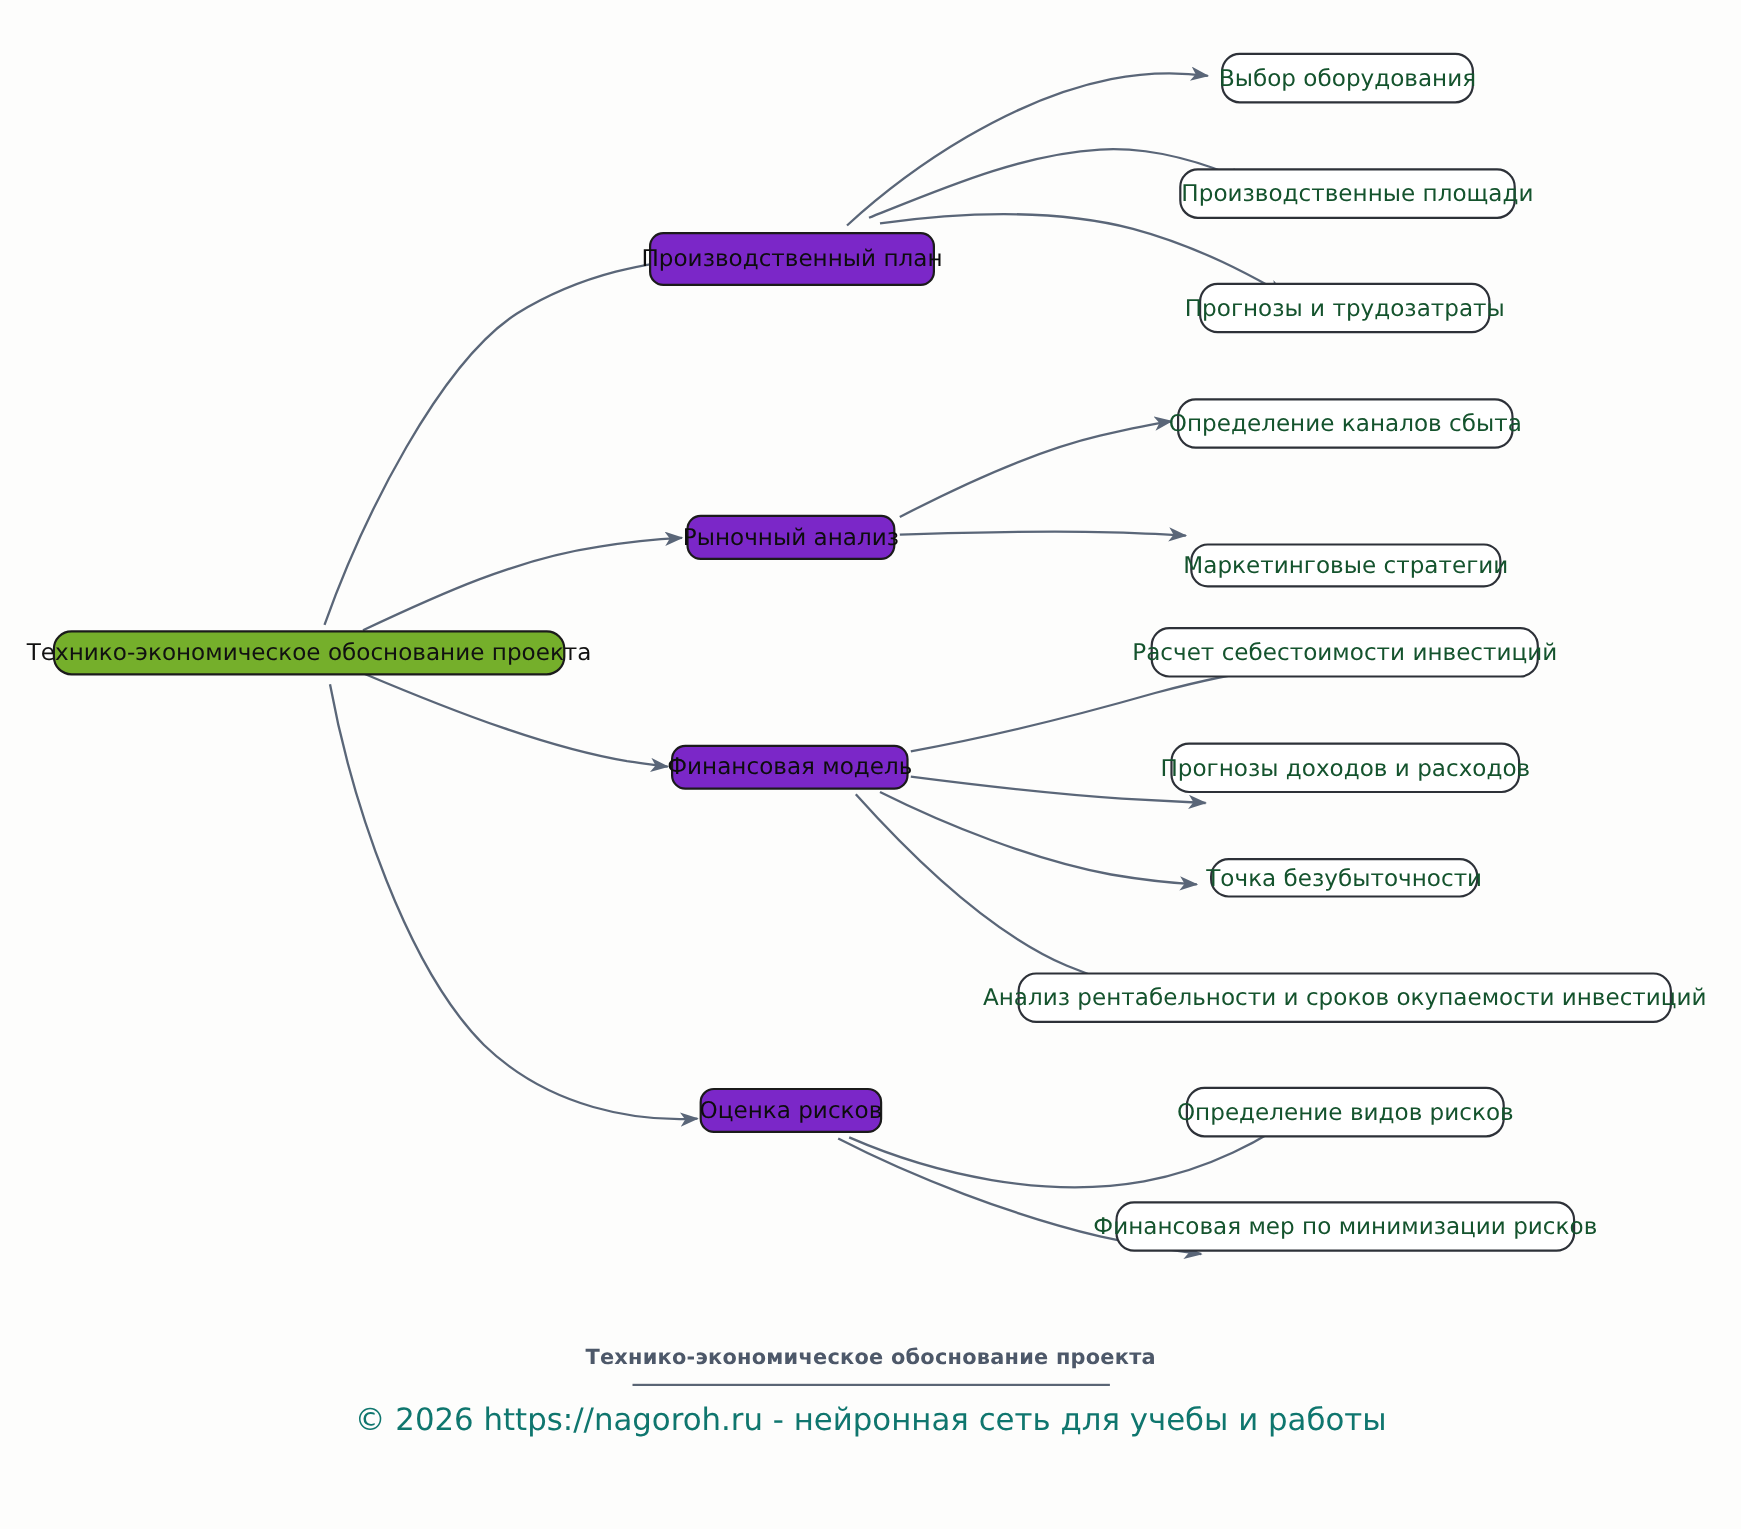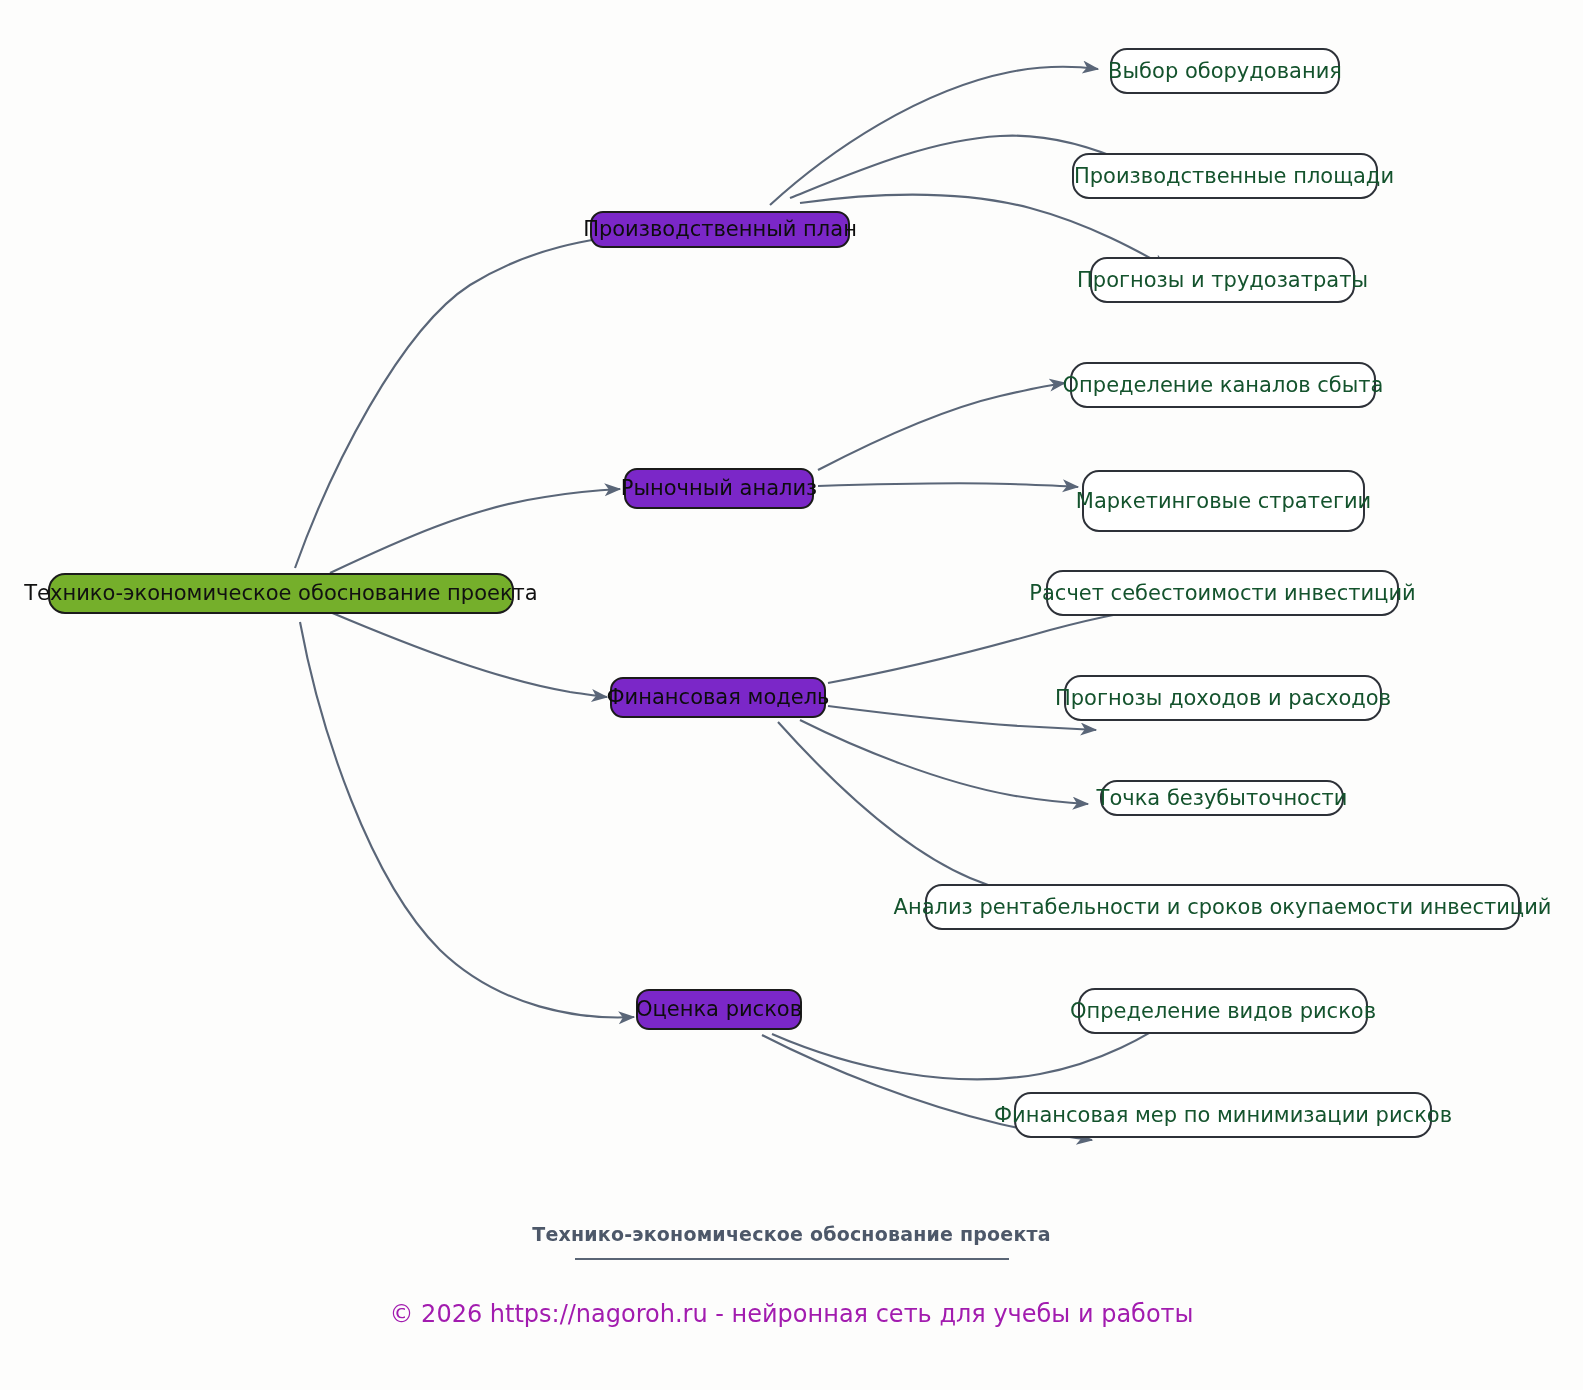--- a/index.html
+++ b/index.html
@@ -70,23 +70,23 @@
     color: #4d5869;
     letter-spacing: 0.2px;
   }
   #footer-divider {
     width: 434px;
     height: 0;
     margin: 13px auto 0 auto;
     border-top: 2px solid #5a6575;
   }
   #footer-copyright {
-    margin-top: 40px;
-    font-size: 24px;
-    color: #a21caf;
+    margin-top: 14px;
+    font-size: 28px;
+    color: #0f766e;
     font-family: "DejaVu Sans", "Liberation Sans", sans-serif;
   }
 </style>
 </head>
 <body>
 
 <div id="canvas">
 
   <svg id="edges" viewBox="0 0 1583 1390">
     <defs>
@@ -115,21 +115,21 @@
 
       <path d="M 772,1034 C 850,1068 950,1090 1040,1074 C 1100,1063 1150,1035 1178,1014"></path>
       <path d="M 762,1035 C 830,1070 920,1105 1000,1124 C 1045,1134 1075,1138 1092,1140"></path>
     </g>
   </svg>
 
   <div class="node node-root" style="left:48px; top:573px; width:466px; height:41px;">
     <span>Технико-экономическое обоснование проекта</span>
   </div>
 
-  <div class="node node-branch" style="left:590px; top:211px; width:260px; height:37px;">
+  <div class="node node-branch" style="left:590px; top:211px; width:260px; height:49px;">
     <span>Производственный план</span>
   </div>
 
   <div class="node node-leaf" style="left:1110px; top:48px; width:230px; height:46px;">
     <span>Выбор оборудования</span>
   </div>
 
   <div class="node node-leaf" style="left:1072px; top:153px; width:306px; height:46px;padding-left:36px;">
     <span>Производственные площади</span>
   </div>
@@ -139,21 +139,21 @@
   </div>
 
   <div class="node node-branch" style="left:624px; top:468px; width:190px; height:41px;">
     <span>Рыночный анализ</span>
   </div>
 
   <div class="node node-leaf" style="left:1070px; top:362px; width:306px; height:46px;">
     <span>Определение каналов сбыта</span>
   </div>
 
-  <div class="node node-leaf" style="left:1082px; top:470px; width:283px; height:62px;">
+  <div class="node node-leaf" style="left:1082px; top:494px; width:283px; height:40px;border-radius:16px;">
     <span>Маркетинговые стратегии</span>
   </div>
 
   <div class="node node-branch" style="left:610px; top:677px; width:216px; height:41px;">
     <span>Финансовая модель</span>
   </div>
 
   <div class="node node-leaf" style="left:1046px; top:570px; width:353px; height:46px;">
     <span>Расчет себестоимости инвестиций</span>
   </div>

